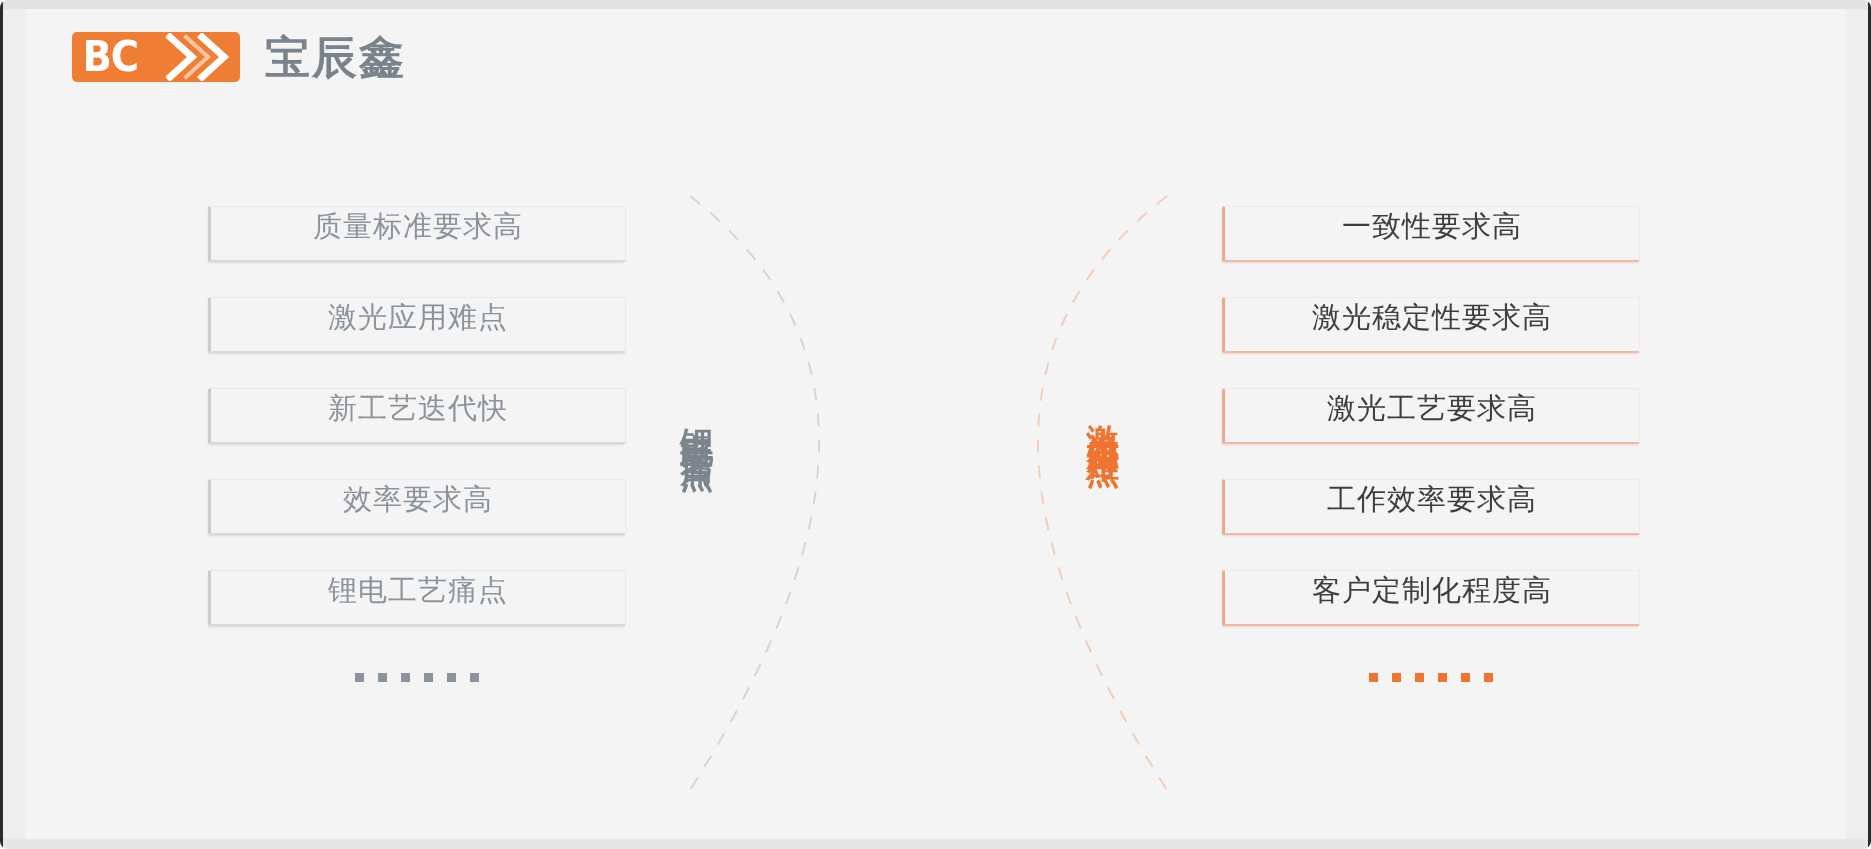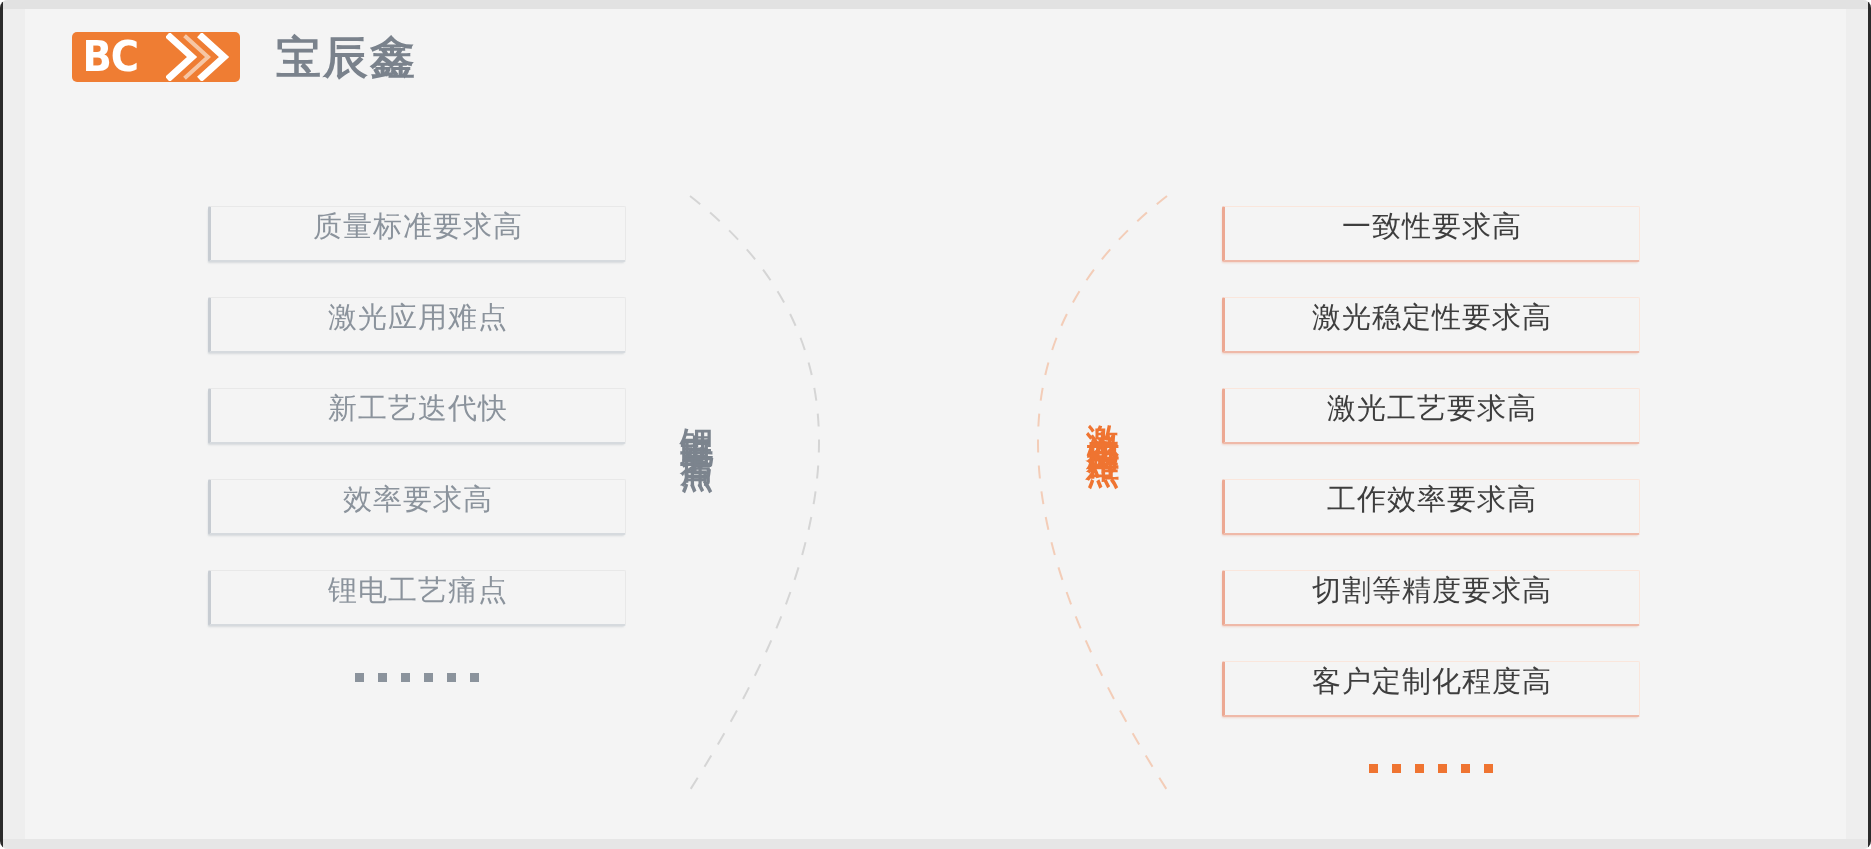--- a/index.html
+++ b/index.html
@@ -97,21 +97,21 @@
     transform: scaleX(1.02);
   }
   .logo-chev {
     position: absolute;
     right: 8px;
     top: 50%;
     transform: translateY(-50%);
     display: flex;
   }
   .logo-cn {
-    margin-left: 36px;
+    margin-left: 25px;
     font-family: "DejaVu Sans", sans-serif;
     font-weight: bold;
     font-size: 45px;
     line-height: 1;
     color: #7a828c;
     letter-spacing: 2px;
   }
 
   
   .arcs {
@@ -270,23 +270,20 @@
     <div class="item item-right">
         <span>激光稳定性要求高</span>
       </div>
     <div class="item item-right">
         <span>激光工艺要求高</span>
       </div>
     <div class="item item-right">
         <span>工作效率要求高</span>
       </div>
     <div class="item item-right">
-        <span>切割等精度要求高</span>
-      </div>
-    <div class="item item-right">
         <span>客户定制化程度高</span>
       </div>
     <div class="dots dots-orange">
       <span></span>
       <span></span>
       <span></span>
       <span></span>
       <span></span>
       <span></span>
     </div>

